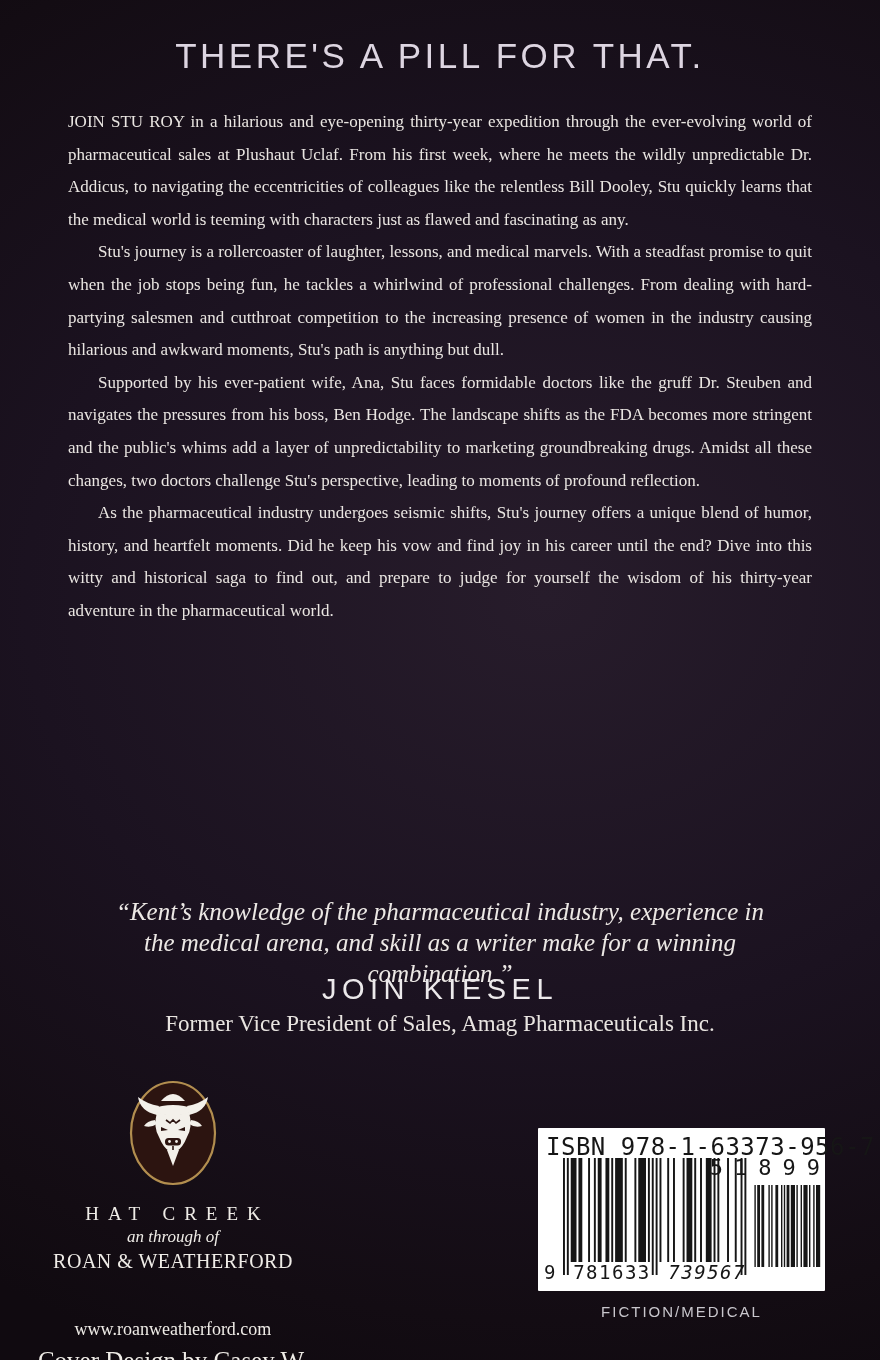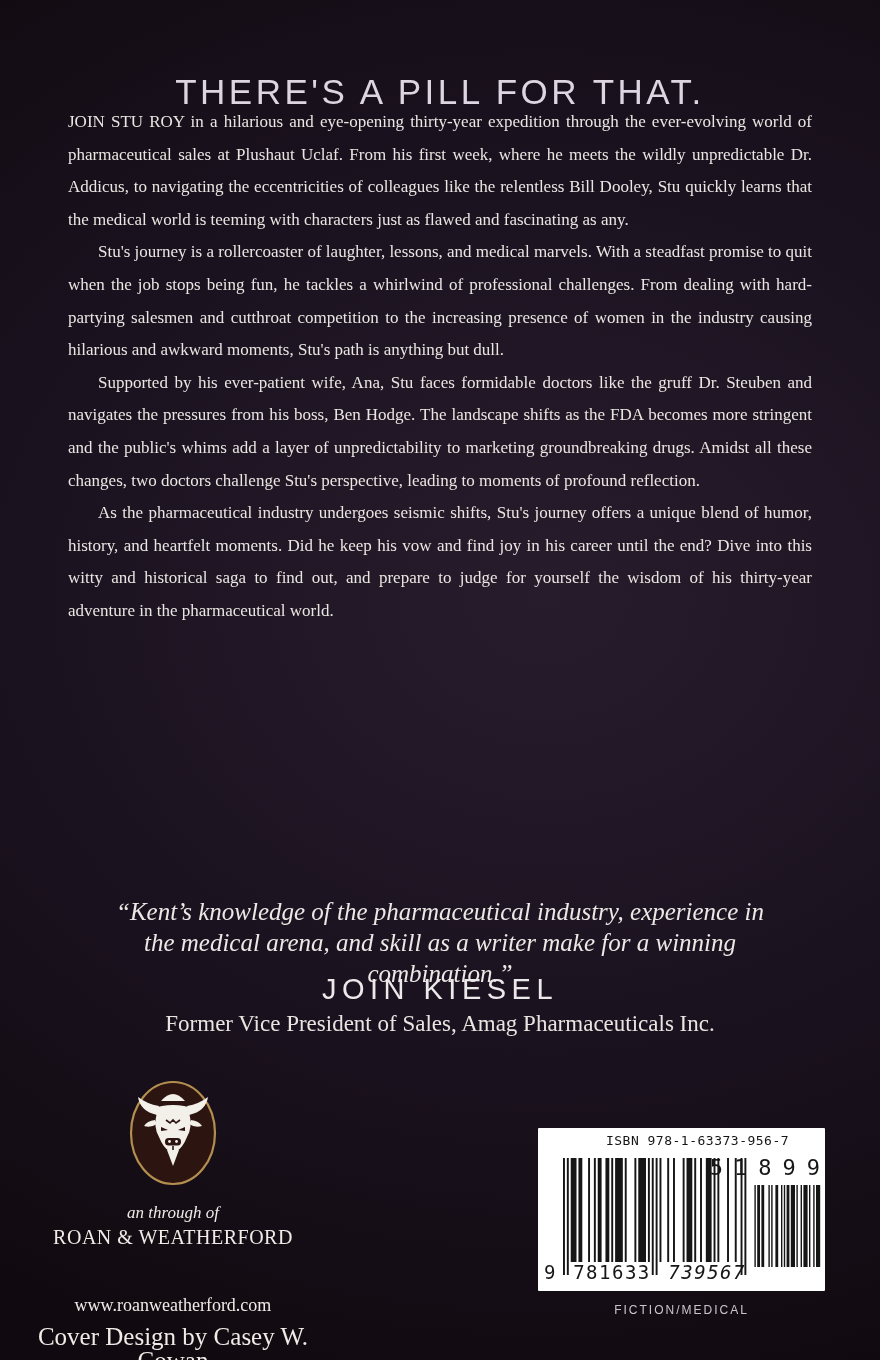--- a/index.html
+++ b/index.html
@@ -5,21 +5,21 @@
   html,body{margin:0;padding:0;background:#0f0a0f;}
   .cover{
     position:relative;width:880px;height:1360px;overflow:hidden;
     background:
       radial-gradient(1000px 820px at 62% 44%, #271c2b 0%, #1b1220 52%, #130c13 88%, #100a10 100%);
     font-family:"Liberation Serif", serif;
   }
   .title{
     position:absolute;top:38px;left:0;width:100%;text-align:center;
     font-family:"Liberation Sans", sans-serif;font-weight:400;
-    font-size:35px;letter-spacing:3.5px;color:#ddd5e1;line-height:1;margin-top:36px;
+    font-size:35px;letter-spacing:3.5px;color:#ddd5e1;line-height:1;
   }
   .synopsis{
     position:absolute;top:106px;left:68px;width:744px;
     color:#eae6e2;font-size:17px;line-height:32.6px;text-align:justify;
   }
   .synopsis p{margin:0;}
   .synopsis p + p{text-indent:30px;}
   .quote{
     position:absolute;top:896px;left:100px;width:680px;text-align:center;
     font-style:italic;font-size:25px;line-height:31px;color:#ece8e5;
@@ -42,36 +42,36 @@
   .imprint-note{font-size:17px;font-style:italic;line-height:22px;}
   .publisher-name{font-size:20px;letter-spacing:0.5px;line-height:26px;}
   .publisher-site{font-size:18px;line-height:23px;margin-top:44px;}
   .cover-credit{font-size:25px;line-height:24px;margin-top:8px;}
   .barcode-box{
     position:absolute;top:1128px;left:538px;width:287px;height:163px;
     background:#fff;border-radius:1px;
     font-family:"DejaVu Sans Mono", monospace;color:#161616;
   }
   .isbn-line{
-    position:absolute;top:5px;left:16px;width:100%;text-align:center;
-    font-size:13px;letter-spacing:0.5px;white-space:nowrap;
+    position:absolute;top:5px;left:8px;width:100%;text-align:center;
+    font-size:24px;letter-spacing:0.5px;white-space:nowrap;
   }
   .addon-code{
     position:absolute;top:27px;right:-6px;font-size:22px;letter-spacing:11px;
     white-space:nowrap;
   }
   .main-bars{position:absolute;top:30px;left:25px;height:117px;}
   .addon-bars{position:absolute;top:57px;left:215px;height:82px;}
   .main-digits span{position:absolute;top:133px;font-size:19px;letter-spacing:1.5px;}
   .digit-first{left:6px;}
   .digit-group1{left:30px;width:88px;text-align:center;}
   .digit-group2{left:120px;width:88px;text-align:right;font-style:italic;}
   .category{
     position:absolute;top:1303px;left:538px;width:287px;text-align:center;
-    font-family:"Liberation Sans", sans-serif;font-size:12px;
+    font-family:"Liberation Sans", sans-serif;font-size:15px;
     letter-spacing:2px;color:#c9c7cd;
   }
 </style>
 </head>
 <body>
 
 <div class="cover">
 
   <div class="title">THERE'S A PILL FOR THAT.</div>
 
@@ -108,20 +108,21 @@
       <path d="M38,40 L42,43 L45,40 L48,43 L52,40" fill="none" stroke="#2c1410" stroke-width="1.6"></path>
 
       <path d="M33,47 L40,50 L33,51 Z" fill="#2c1410"></path>
       <path d="M57,47 L50,50 L57,51 Z" fill="#2c1410"></path>
 
       <rect x="37" y="58" width="16" height="7.5" rx="3.5" fill="#2c1410"></rect>
       <circle cx="41.5" cy="61.5" r="1.4" fill="#f3f0ea"></circle>
       <circle cx="48.5" cy="61.5" r="1.4" fill="#f3f0ea"></circle>
       <path d="M45,66 L45,70" stroke="#2c1410" stroke-width="1.6"></path>
     </svg>
+    <div class="imprint-name">HAT CREEK</div>
     <div class="imprint-note">an through of</div>
     <div class="publisher-name">ROAN &amp; WEATHERFORD</div>
     <div class="publisher-site">www.roanweatherford.com</div>
     <div class="cover-credit">Cover Design by Casey W. Cowan</div>
   </div>
 
   <div class="barcode-box">
     <div class="isbn-line">ISBN 978-1-63373-956-7</div>
     <div class="addon-code">51899</div>
     <div class="main-bars" id="main-bars"><svg width="184" height="117" xmlns="http://www.w3.org/2000/svg">

